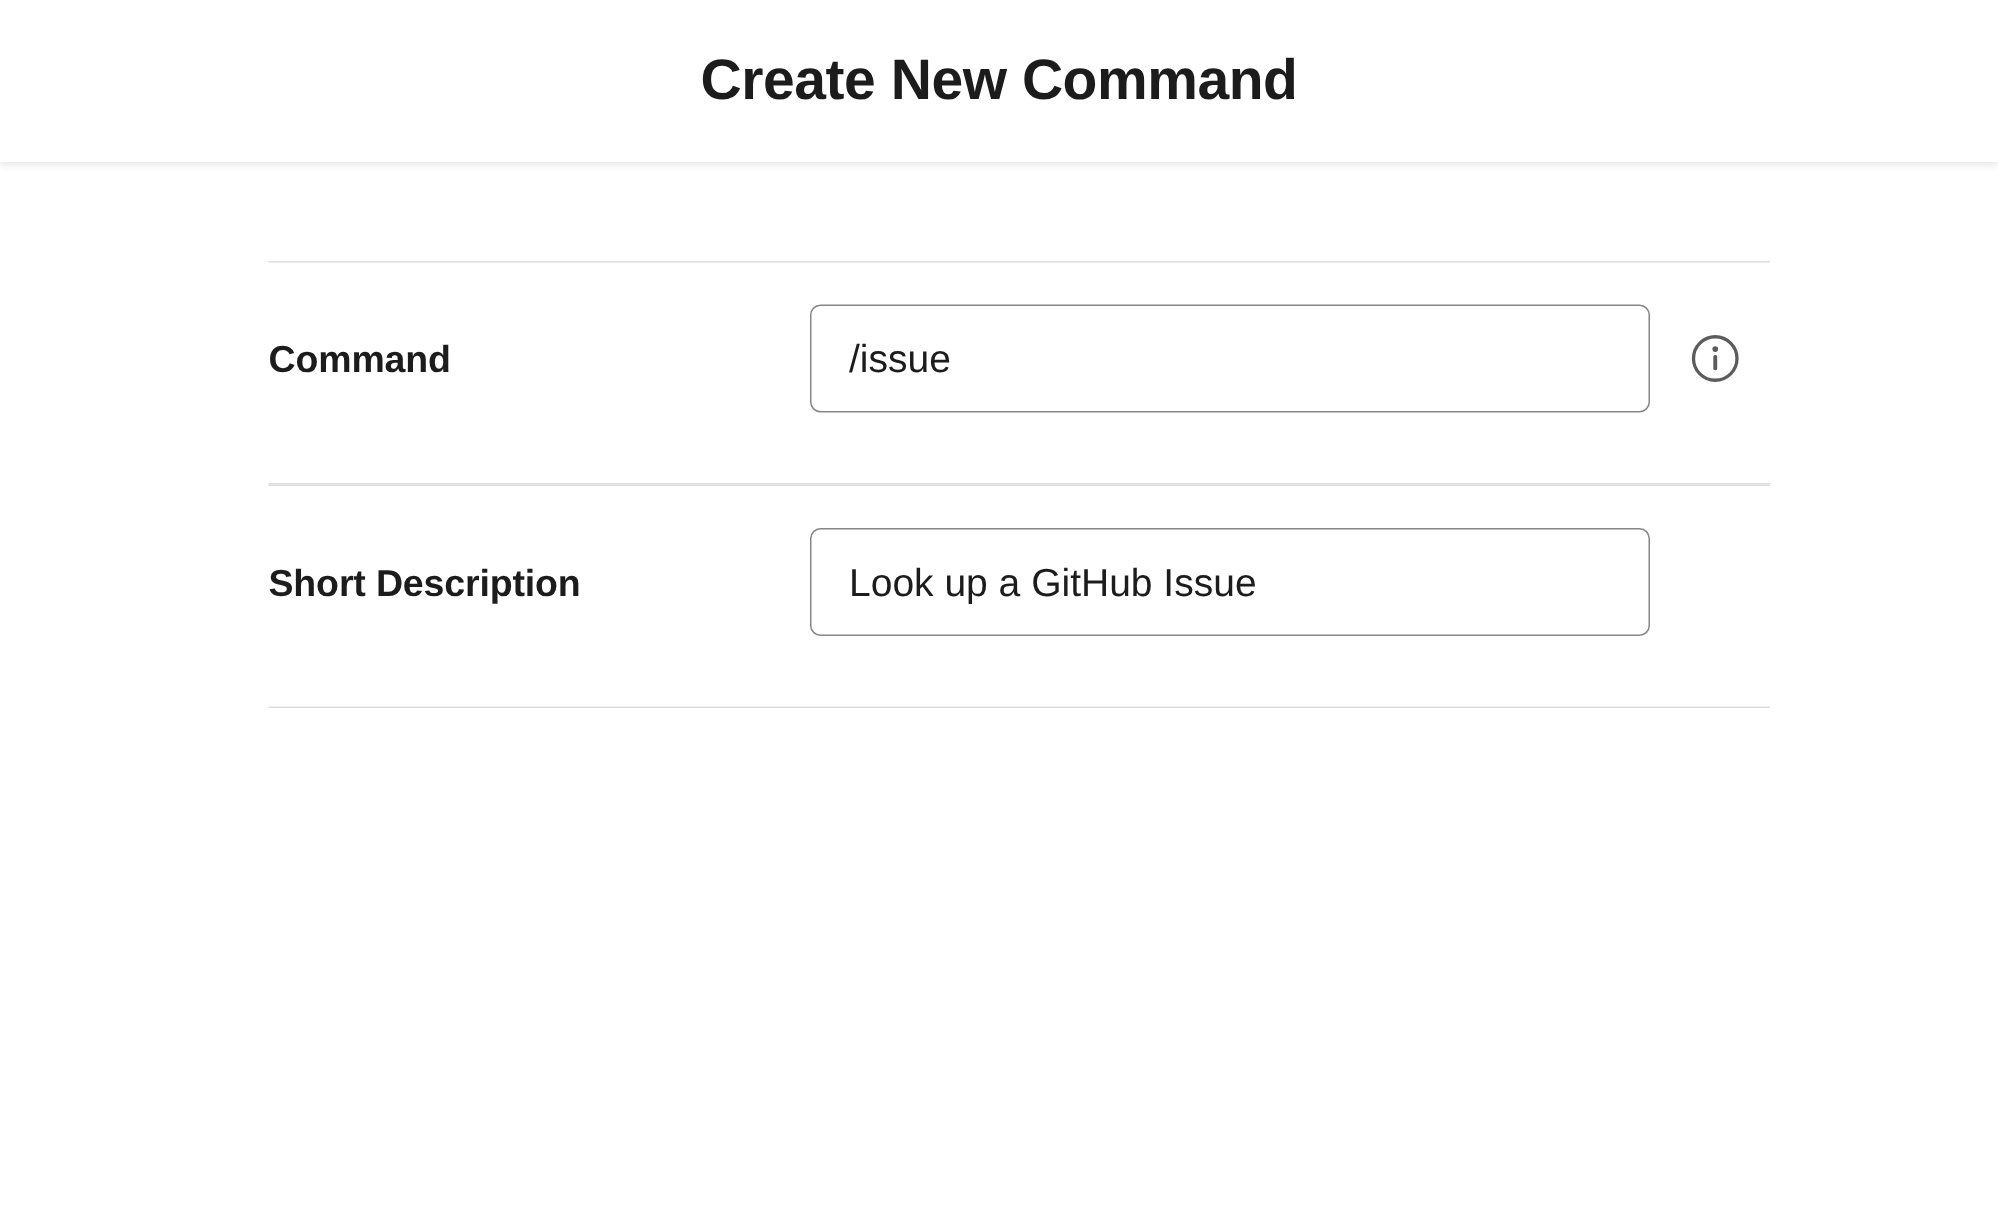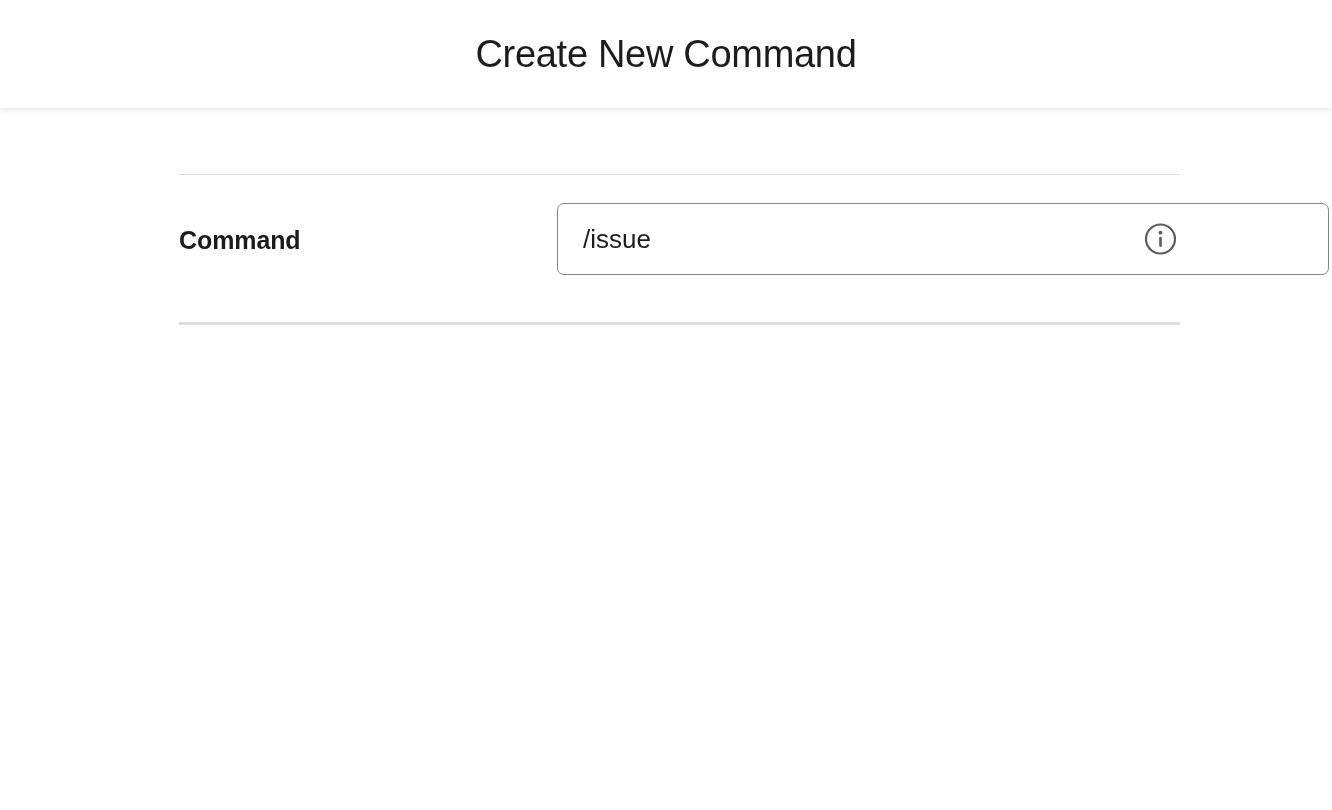--- a/index.html
+++ b/index.html
@@ -31,21 +31,21 @@
     height: 108px;
     background: #ffffff;
     display: flex;
     align-items: center;
     justify-content: center;
     box-shadow: 0 2px 5px rgba(0, 0, 0, 0.10);
     z-index: 5;
   }
   .modal-title {
     font-size: 38px;
-    font-weight: 400;
+    font-weight: 700;
     color: #1d1c1d;
     letter-spacing: -0.3px;
     line-height: 1;
     text-align: center;
   }
 
   
   .modal-body {
     position: absolute;
     top: 108px;
@@ -69,21 +69,20 @@
     background: #dddddd;
     border: 0;
     margin: 0;
   }
 
   .form-row {
     position: relative;
     display: flex;
     align-items: flex-start;
     height: 147px;
-    gap: 17px;
   }
 
   .field-label {
     width: 361px;            
     flex: 0 0 361px;
     font-size: 25px;
     font-weight: 700;
     color: #1d1c1d;
     padding-top: 53px;
     letter-spacing: -0.1px;
@@ -95,21 +94,21 @@
     padding-top: 28px;
   }
 
   .input-wrap {
     position: relative;
     width: 640px;
     height: 72px;
   }
 
   .text-input {
-    width: 772px;
+    width: 560px;
     height: 72px;
     border: 1.5px solid #868686;
     border-radius: 7px;
     background: #ffffff;
     font-family: "Liberation Sans", "DejaVu Sans", sans-serif;
     font-size: 26px;
     color: #1d1c1d;
     padding: 0 60px 0 25px;
     outline: none;
     line-height: 72px;
@@ -167,20 +166,28 @@
             </span>
           </div>
         </div>
       </div>
 
       <hr class="divider">
 
 
       <hr class="divider">
 
+      <div class="form-row">
+        <div class="field-label">Short Description</div>
+        <div class="field-control">
+          <div class="input-wrap">
+            <input class="text-input no-icon" type="text" value="Look up a GitHub Issue" style="">
+          </div>
+        </div>
+      </div>
 
       <hr class="divider">
 
 
     </div>
   </div>
 
 </div>
 
 </body></html>

